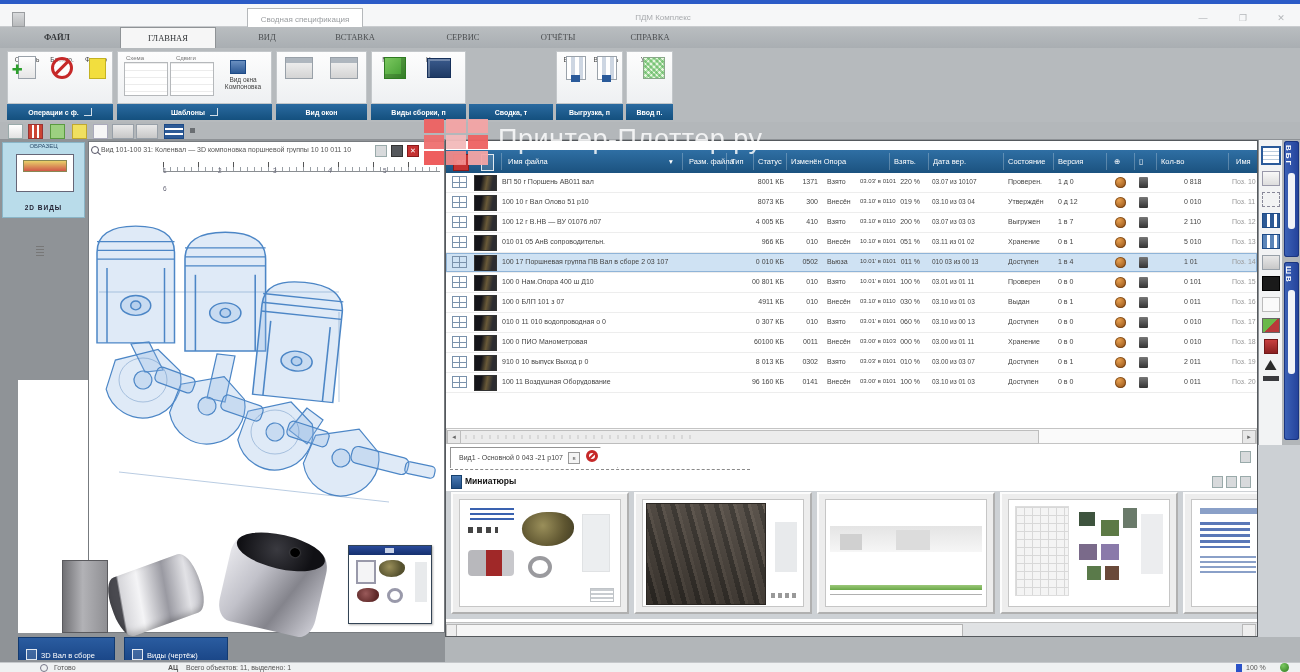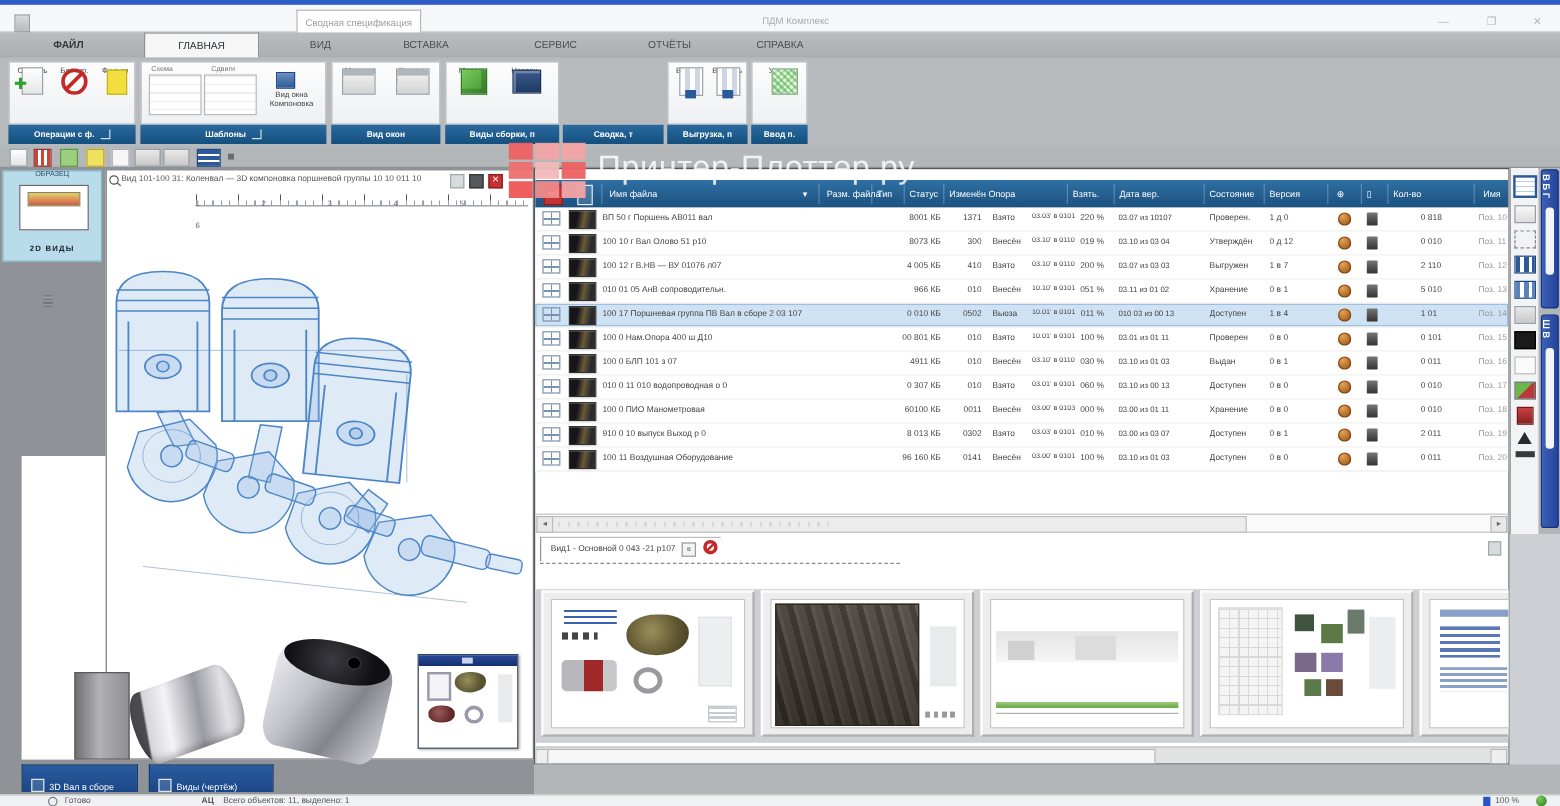--- a/index.html
+++ b/index.html
@@ -2,27 +2,27 @@
 <html><head>
 <meta charset="utf-8">
 <style>
   html,body{margin:0;padding:0;background:#666;}
   #root{position:relative;width:1300px;height:672px;background:#b2b6b9;overflow:hidden;
         font-family:"Liberation Sans","DejaVu Sans",sans-serif;color:#333;}
   .a{position:absolute;}
   
   .titlebar{left:0;top:0;width:1300px;height:27px;background:#f6f7f8;border-top:4px solid #2b5bc7;border-bottom:1px solid #c9cccf;box-sizing:border-box;}
   .appicon{left:12px;top:8px;width:11px;height:13px;background:linear-gradient(#d8dadc,#b8babc);border:1px solid #9a9da0;}
-  .doctab{left:247px;top:4px;width:104px;height:23px;background:#fff;border:1px solid #b5b8bb;border-bottom:none;box-sizing:border-box;
+  .doctab{left:247px;top:4px;width:116px;height:23px;background:#fff;border:1px solid #b5b8bb;border-bottom:none;box-sizing:border-box;
           font-size:8px;color:#9a9da0;text-align:center;line-height:21px;white-space:nowrap;overflow:hidden;}
   .wintitle{left:588px;top:9px;width:150px;text-align:center;font-size:8px;color:#a8abae;white-space:nowrap;}
   .wctl{top:8px;width:14px;height:12px;font-size:9px;color:#b4b7ba;text-align:center;line-height:12px;}
   
   .tabrow{left:0;top:27px;width:1300px;height:21px;background:linear-gradient(#b9bdc0,#a9aeb2);}
-  .rtab{top:0;height:21px;line-height:21px;text-align:center;font-size:8.5px;color:#4b4e51;}
+  .rtab{top:0;height:21px;line-height:21px;text-align:center;font-size:8.5px;color:#4b4e51;font-family:Liberation Serif, serif;}
   .rtab.file{font-weight:bold;color:#35383b;}
   .rtab.active{background:#f6f6f6;border:1px solid #8f9396;border-bottom:none;box-sizing:border-box;color:#2f3235;}
   
   .ribbonband{left:0;top:48px;width:1300px;height:74px;background:#b6babd;}
   .rgroup{position:absolute;top:3px;height:70px;}
   .rpanel{position:absolute;left:0;right:0;top:0;height:53px;background:linear-gradient(#fdfdfd,#eef0f2);border:1px solid #c3c7ca;box-sizing:border-box;}
   .rlabel{position:absolute;left:0;right:0;top:53px;height:16px;background:linear-gradient(#2a6aa0,#14507e);color:#fff;
           font-size:7px;font-weight:bold;display:flex;align-items:center;justify-content:center;gap:3px;white-space:nowrap;overflow:hidden;}
   .dlg{width:7px;height:7px;border:1px solid rgba(255,255,255,.8);border-top:none;border-left:none;margin-left:2px;}
   .rbtn{position:absolute;top:4px;width:36px;text-align:center;font-size:6.5px;color:#444;line-height:1.15;cursor:default;}
@@ -580,20 +580,27 @@
     <div class="hscroll">
       <div class="hs-btn" style="left:0">◂</div>
       <div class="hs-thumb"></div>
       <div class="hs-btn" style="left:795px">▸</div>
     </div>
     <div class="vtab"><span>Вид1 - Основной 0 043 -21 р107</span></div>
     <div class="vtab-badge" style="left:122px;top:311px;position:absolute">в</div>
     <div class="vtab-no" style="left:140px;top:309px;position:absolute"></div>
     <div class="vdash"></div>
     <div class="mh-btn" style="left:794px;top:310px;position:absolute"></div>
+    <div class="minihdr">
+      <div class="mh-icon"></div>
+      <div class="mh-label">Миниатюры</div>
+      <div class="mh-btn" style="left:766px"></div>
+      <div class="mh-btn" style="left:780px"></div>
+      <div class="mh-btn" style="left:794px"></div>
+    </div>
     <div class="thumbrow">
       <div class="tframe" style="left:5px">
         <div class="tcard">
           <div class="tart" style="left:10px;top:8px;width:44px;height:14px;background:repeating-linear-gradient(#3a62b0 0 2px,transparent 2px 5px)"></div>
           <div class="tart" style="left:8px;top:27px;width:30px;height:6px;background:repeating-linear-gradient(90deg,#444 0 5px,transparent 5px 9px)"></div>
           <div class="tart" style="left:62px;top:12px;width:52px;height:34px;border-radius:50% 45% 55% 50%;background:radial-gradient(circle at 40% 40%,#9a8f5a,#5e5530 60%,#3e3a22)"></div>
           <div class="tart" style="left:8px;top:50px;width:46px;height:26px;border-radius:4px;background:linear-gradient(90deg,#b8b8bc 0 40%,#a02828 40% 75%,#c8c8cc 75%)"></div>
           <div class="tart" style="left:68px;top:56px;width:16px;height:14px;border:4px solid #9a9a9e;border-radius:50%;background:#fff"></div>
           <div class="tart" style="right:10px;top:14px;width:26px;height:56px;background:#eceef0;border:1px solid #e0e2e4"></div>
           <div class="tart" style="right:6px;bottom:4px;width:22px;height:12px;background:repeating-linear-gradient(#c8ccd0 0 2px,#fff 2px 4px);border:1px solid #c0c4c8"></div>

